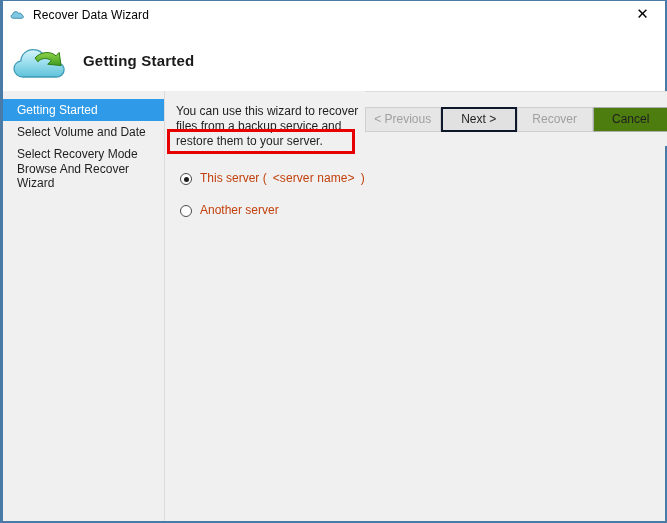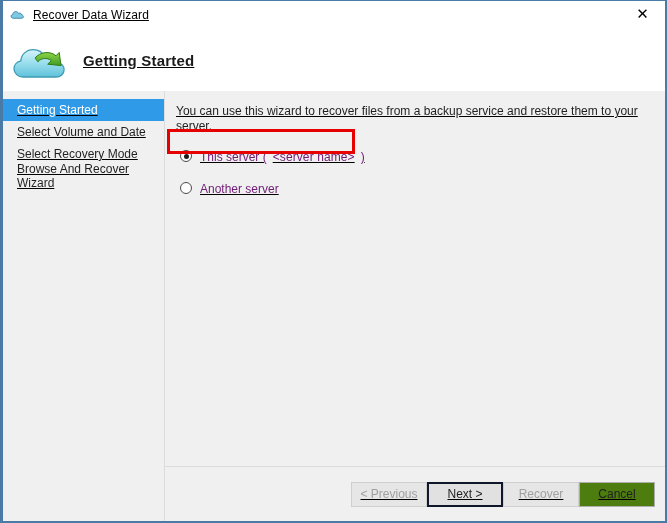--- a/index.html
+++ b/index.html
@@ -21,21 +21,20 @@
     height: 523px;
     box-sizing: border-box;
     border: 1px solid #4a7ba7;
     border-left-width: 3px;
     border-right-width: 2px;
     border-bottom-width: 2px;
     border-top-width: 1px;
     background: #f0f0f0;
     display: flex;
     flex-direction: column;
-    text-decoration: underline;
   }
 
   
   #titlebar {
     position: relative;
     height: 28px;
     min-height: 28px;
     background: #ffffff;
     border-bottom: 1px solid #ffffff;
     display: flex;
@@ -125,44 +124,44 @@
   .side-item.selected {
     background: #2f9ae8;
     color: #ffffff;
   }
 
   
   #content {
     flex: 1 1 auto;
     background: #f0f0f0;
     display: flex;
-    flex-direction: column;
+    flex-direction: row;
     min-width: 0;
     position: relative;
   }
   #content-main {
     flex: 1 1 auto;
     padding: 13px 0 0 11px;
     position: relative;
   }
   .para {
     font-size: 12px;
     color: #1f1f1f;
     line-height: 15px;
     margin: 0 0 0 0;
   }
   .para.p1 { margin-bottom: 16px; }
   .para.p2 { margin-bottom: 10px; }
 
   .radio-row {
     display: flex;
-    align-items: flex-start;
+    align-items: flex-end;
     height: 20px;
     font-size: 12px;
-    color: #701a75;
+    color: #c2410c;
     cursor: default;
     margin-left: 4px;
   }
   .radio-row + .radio-row { margin-top: 12px; }
   .radio-mark {
     width: 12px; height: 12px;
     border: 1px solid #4c4c4c;
     border-radius: 50%;
     background: #ffffff;
     box-sizing: border-box;

